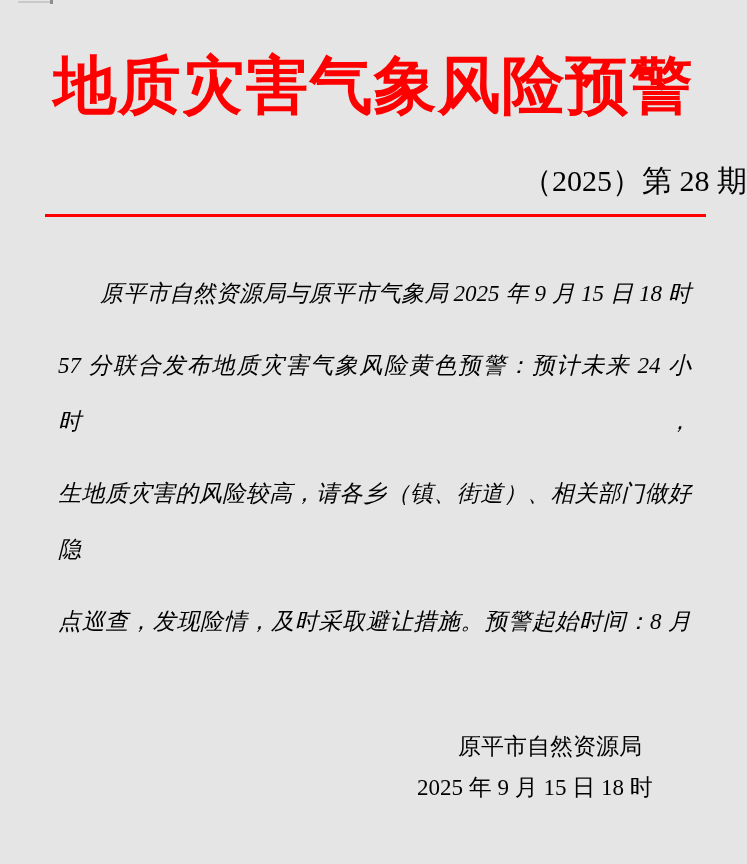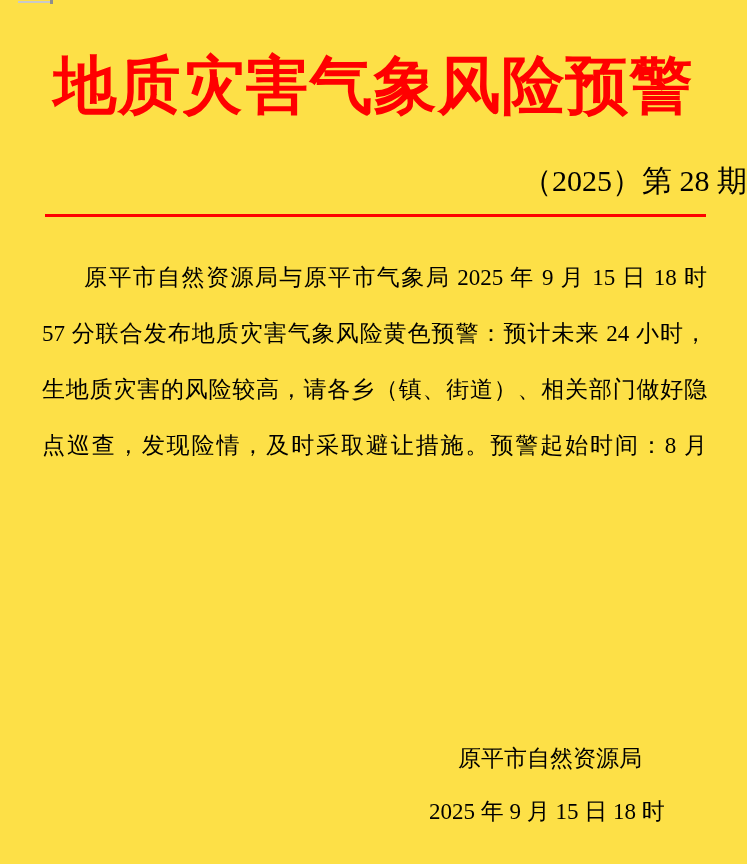--- a/index.html
+++ b/index.html
@@ -4,21 +4,21 @@
 <style>
   html, body {
     margin: 0;
     padding: 0;
     background: #ffffff;
   }
   .page {
     position: relative;
     width: 747px;
     height: 864px;
-    background: #fde047;
+    background: #e5e5e5;
     overflow: hidden;
     font-family: "Liberation Serif", "DejaVu Serif", serif;
     color: #000000;
   }
   
   .scroll-artifact {
     position: absolute;
     left: 18px;
     top: 1px;
     width: 33px;
@@ -66,40 +66,41 @@
   }
   .body-text {
     position: absolute;
     top: 250px;
     left: 42px;
     width: 665px;
     font-size: 23px;
     line-height: 56px;
   }
   .body-text .line {
-    margin: 0;
+    margin: 16px;
     text-align: justify;
     text-align-last: justify;
+    font-style: italic;
   }
   .body-text .line.first {
     text-indent: 42px;
   }
   .body-text .line.last {
     text-align-last: left;
   }
   .signature-block {
     position: absolute;
     top: 724px;
     left: 413px;
     width: 240px;
     font-size: 23px;
     line-height: 37px;
     text-align: center;
   }
-  .sig-line { margin: 16px; white-space: nowrap; }
+  .sig-line { margin: 4px; white-space: nowrap; }
   .sig-line.shift-right {
     position: relative;
     left: 17px;
   }
 </style>
 </head>
 <body>
 
 <div class="page">
 

